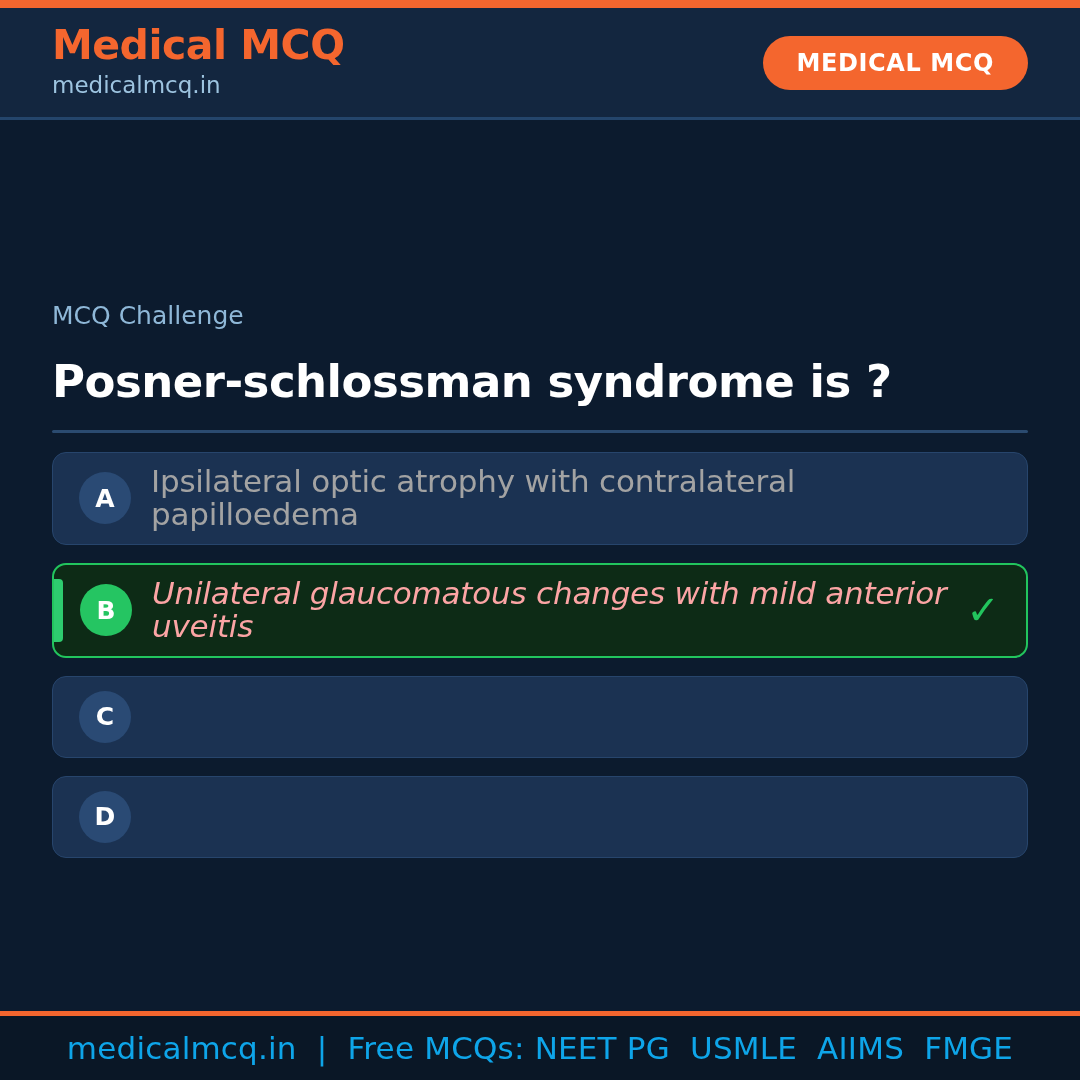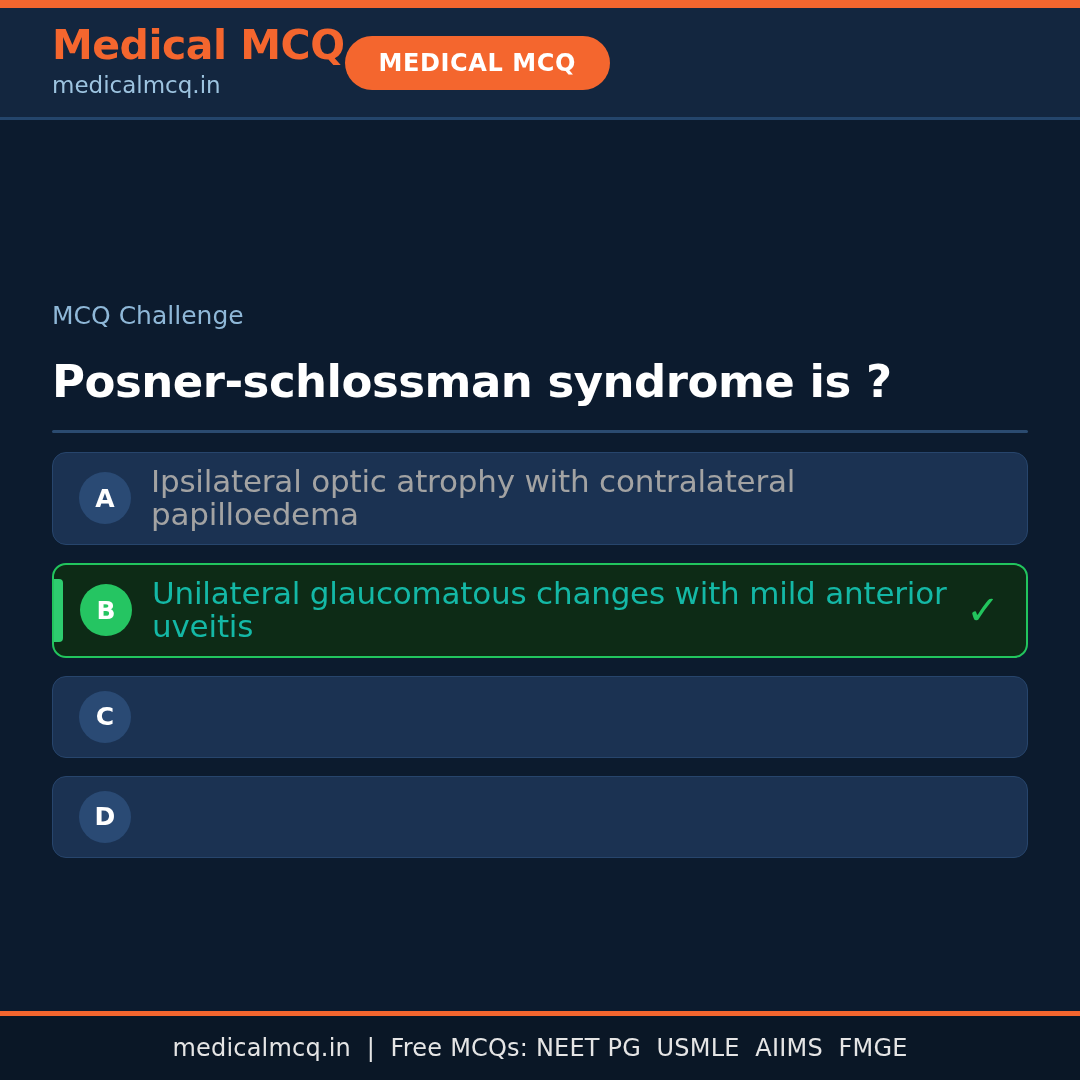--- a/index.html
+++ b/index.html
@@ -28,20 +28,21 @@
   
   .header {
     position: absolute;
     top: 8px; left: 0;
     width: 1080px;
     height: 112px;
     background: #13263f;
     border-bottom: 3px solid #24456b;
     display: flex;
     align-items: center;
+    justify-content: space-between;
     padding: 0 52px;
   }
 
   .brand-block { display: flex; flex-direction: column; justify-content: center; }
 
   .brand-title {
     font-size: 41px;
     font-weight: bold;
     color: #f4662e;
     letter-spacing: -0.5px;
@@ -158,21 +159,21 @@
   .option.correct::before {
     content: "";
     position: absolute;
     left: 0; top: 14px; bottom: 14px;
     width: 9px;
     background: #2ecc6f;
     border-radius: 0 4px 4px 0;
   }
 
   .option.correct .badge { background: #25c562; }
-  .option.correct .text { color: #14b8a6; }
+  .option.correct .text { color: #fca5a5; font-style: italic; }
   .option.correct .tick { visibility: visible; }
 
   
   .footer-rule {
     position: absolute;
     left: 0; top: 1011px;
     width: 1080px;
     height: 5px;
     background: #f4662e;
   }
@@ -183,22 +184,22 @@
     width: 1080px;
     height: 64px;
     background: #0a1726;
     display: flex;
     align-items: center;
     justify-content: center;
     gap: 0;
   }
 
   .footer-text {
-    font-size: 24px;
-    color: #e5e5e5;
+    font-size: 31px;
+    color: #0ea5e9;
     letter-spacing: 0.2px;
     white-space: pre;
   }
 </style>
 </head>
 <body>
 
 <div class="top-accent"></div>
 
 <div class="header">

